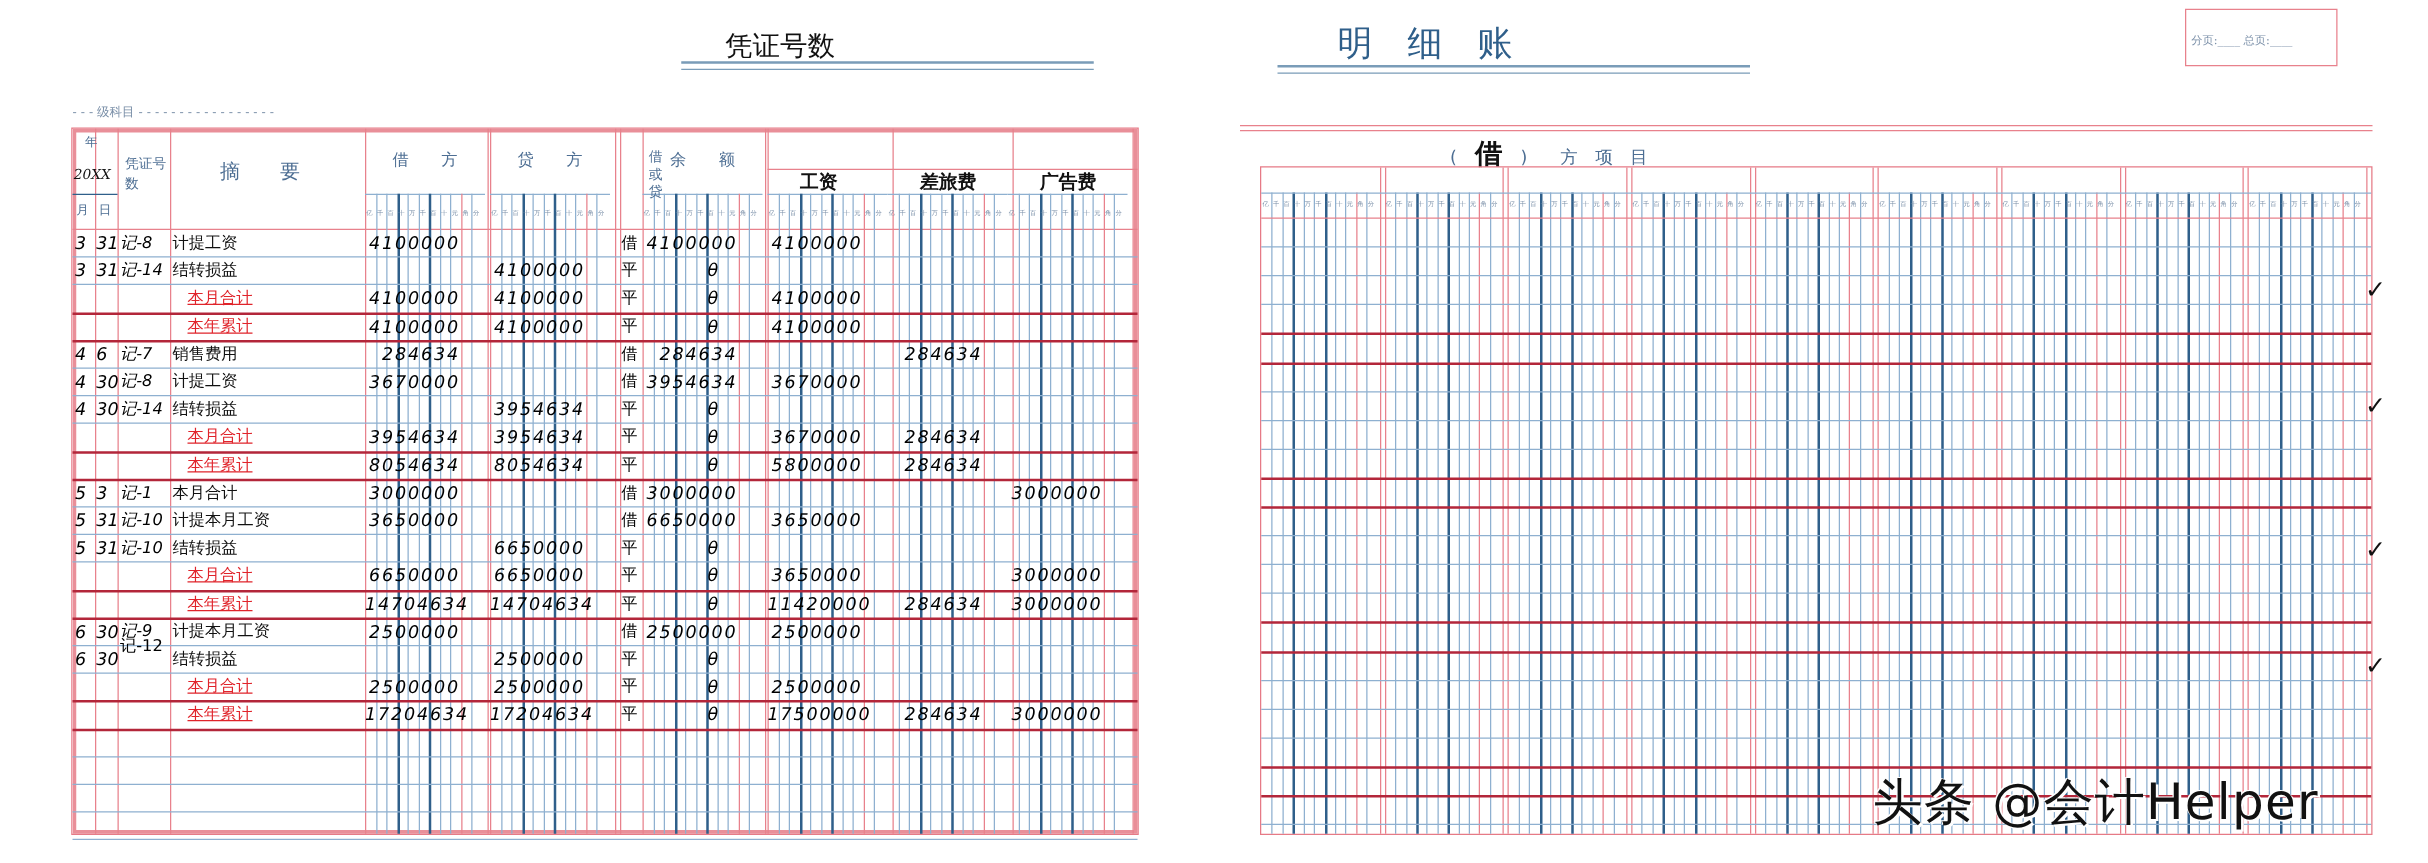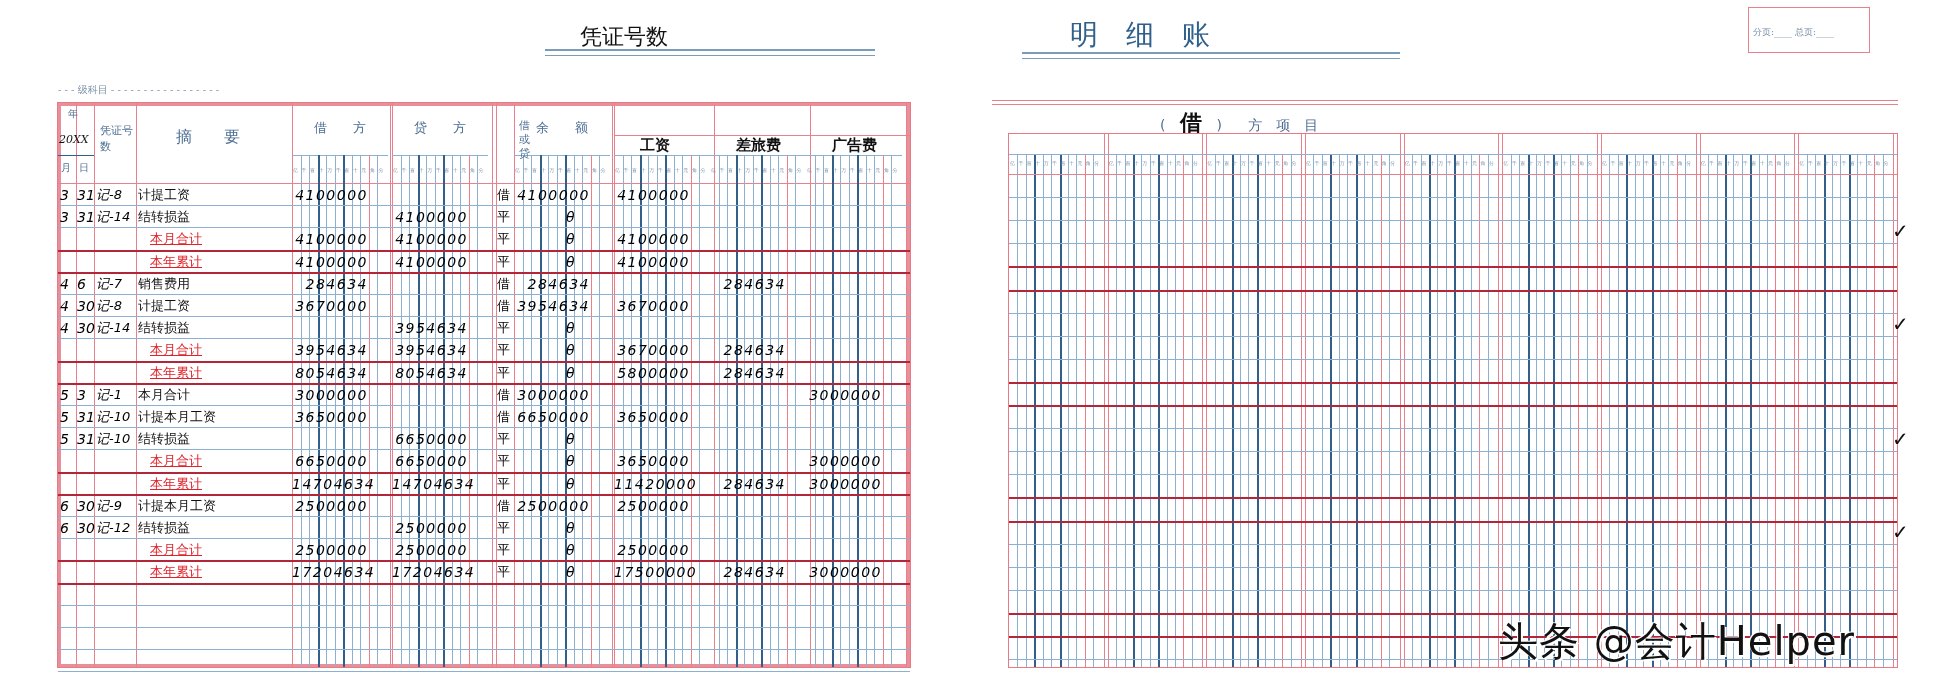--- a/index.html
+++ b/index.html
@@ -324,21 +324,21 @@
     <div class="cell " style="left: 2px; top: 391.8px; width: 14px; font-style: italic;">6</div>
     <div class="cell " style="left: 19px; top: 391.8px; width: 16px; font-style: italic;">30</div>
     <div class="cell " style="left: 38px; top: 391.8px; width: 40px; font-style: italic; font-size: 13px;">记-9</div>
     <div class="cell " style="left: 80px; top: 391.8px; width: 150px; color: rgb(17, 17, 17); font-size: 13px; text-decoration: none;">计提本月工资</div>
     <div class="cell num" style="left: 234px; top: 391.8px; width: 76px;">2500000</div>
     <div class="cell " style="left: 439px; top: 391.8px; width: 18px; font-size: 13px;">借</div>
     <div class="cell num" style="left: 456px; top: 391.8px; width: 76px;">2500000</div>
     <div class="cell num" style="left: 556px; top: 391.8px; width: 76px;">2500000</div>
     <div class="cell " style="left: 2px; top: 414px; width: 14px; font-style: italic;">6</div>
     <div class="cell " style="left: 19px; top: 414px; width: 16px; font-style: italic;">30</div>
-    <div class="cell " style="left: 38px; top: 414px; width: 40px; font-style: italic; font-size: 13px;">记-12</div>
+    <div class="cell " style="left: 38px; top: 404px; width: 40px; font-size: 13px;">记-12</div>
     <div class="cell " style="left: 80px; top: 414px; width: 150px; color: rgb(17, 17, 17); font-size: 13px; text-decoration: none;">结转损益</div>
     <div class="cell num" style="left: 334px; top: 414px; width: 76px;">2500000</div>
     <div class="cell " style="left: 439px; top: 414px; width: 18px; font-size: 13px;">平</div>
     <div class="cell" style="left: 508px; top: 414px; font-style: italic;">θ</div>
     <div class="cell " style="left: 92px; top: 436.2px; width: 150px; color: rgb(224, 36, 43); font-size: 13px; text-decoration: underline;">本月合计</div>
     <div class="cell num" style="left: 234px; top: 436.2px; width: 76px;">2500000</div>
     <div class="cell num" style="left: 334px; top: 436.2px; width: 76px;">2500000</div>
     <div class="cell " style="left: 439px; top: 436.2px; width: 18px; font-size: 13px;">平</div>
     <div class="cell" style="left: 508px; top: 436.2px; font-style: italic;">θ</div>
     <div class="cell num" style="left: 556px; top: 436.2px; width: 76px;">2500000</div>

